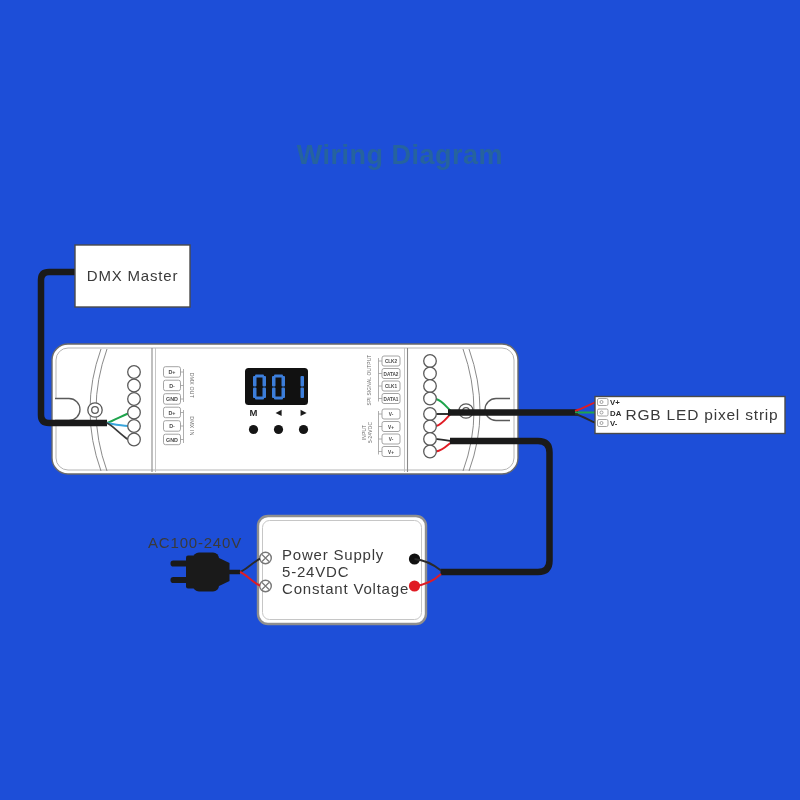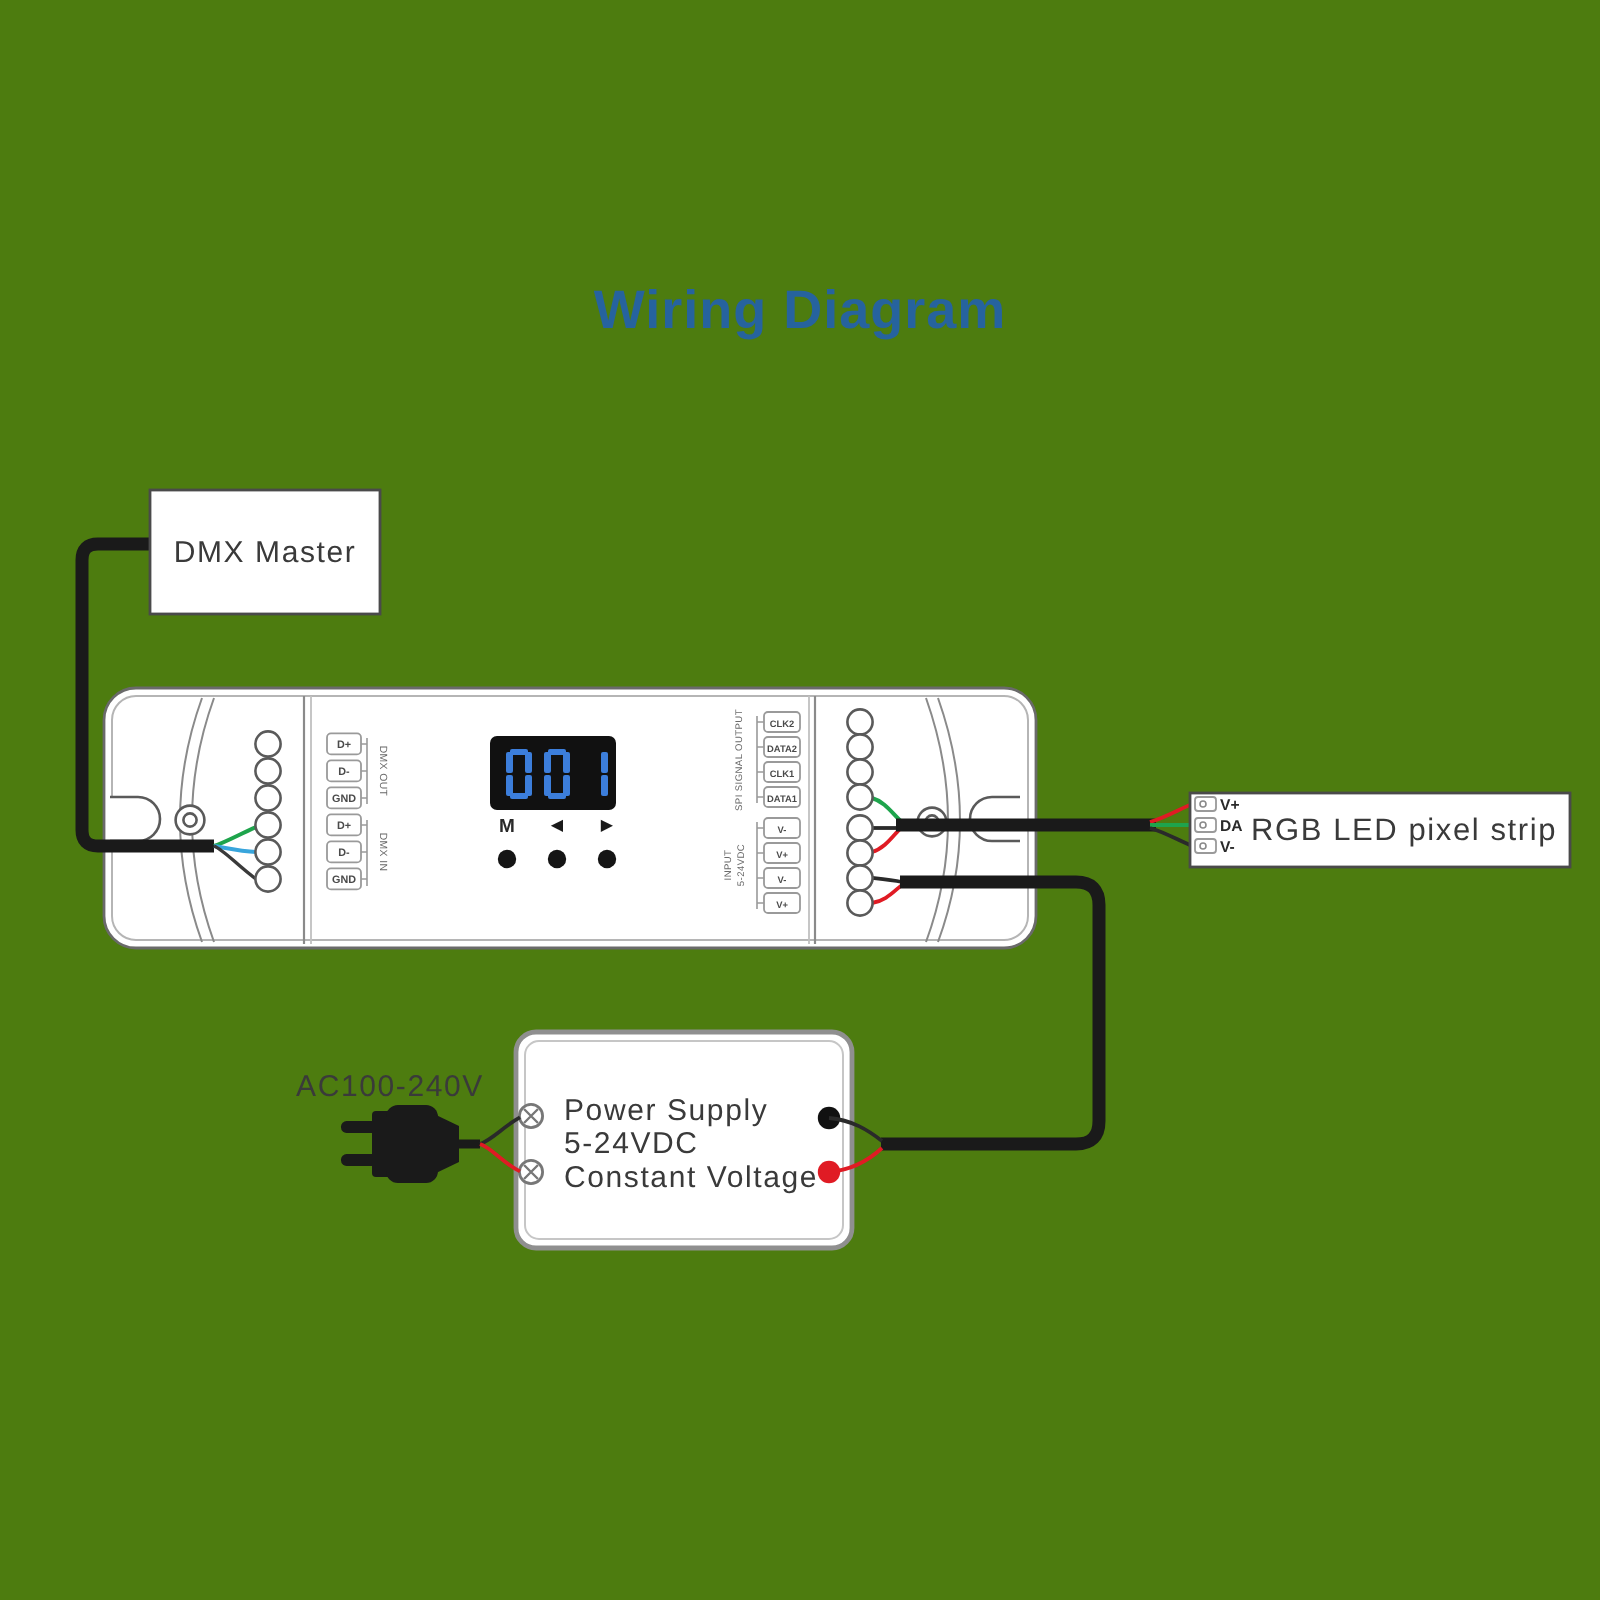--- a/index.html
+++ b/index.html
@@ -1,16 +1,16 @@
 <!DOCTYPE html>
 <html style="--c-title: #26639e; --c-display-digits: #3c7edb; --c-wire-green: #1ea44c; --c-wire-blue: #38a5dc; --c-wire-red: #e01b24; --c-cable-black: #1a1a1a;"><head>
 <meta charset="utf-8">
 <style>
   html,body{margin:0;padding:0;background:#fff;}
-  #canvas{position:relative;width:800px;height:800px;background:#4d7c0f;overflow:hidden;}
+  #canvas{position:relative;width:800px;height:800px;background:#1d4ed8;overflow:hidden;}
   svg{font-family:"Liberation Sans", sans-serif;}
   text{fill:#3a3a3a;}
   .title-text{font-size:27px;font-weight:bold;fill:var(--c-title,#26639e);letter-spacing:0.5px;}
   .box-label{font-size:15px;letter-spacing:0.8px;fill:#3a3a3a;}
   .pin-text{font-size:5.4px;font-weight:bold;fill:#4a4a4a;}
   .pin-text-sm{font-size:4.7px;font-weight:bold;fill:#4a4a4a;}
   .group-text{font-size:5.2px;fill:#6a6a6a;letter-spacing:0.2px;}
   .strip-pin-text{font-size:7.8px;font-weight:bold;fill:#2a2a2a;}
   .btn-m{font-size:9.5px;font-weight:bold;fill:#2a2a2a;}
   .btn-arrow{font-size:8px;fill:#1a1a1a;}

